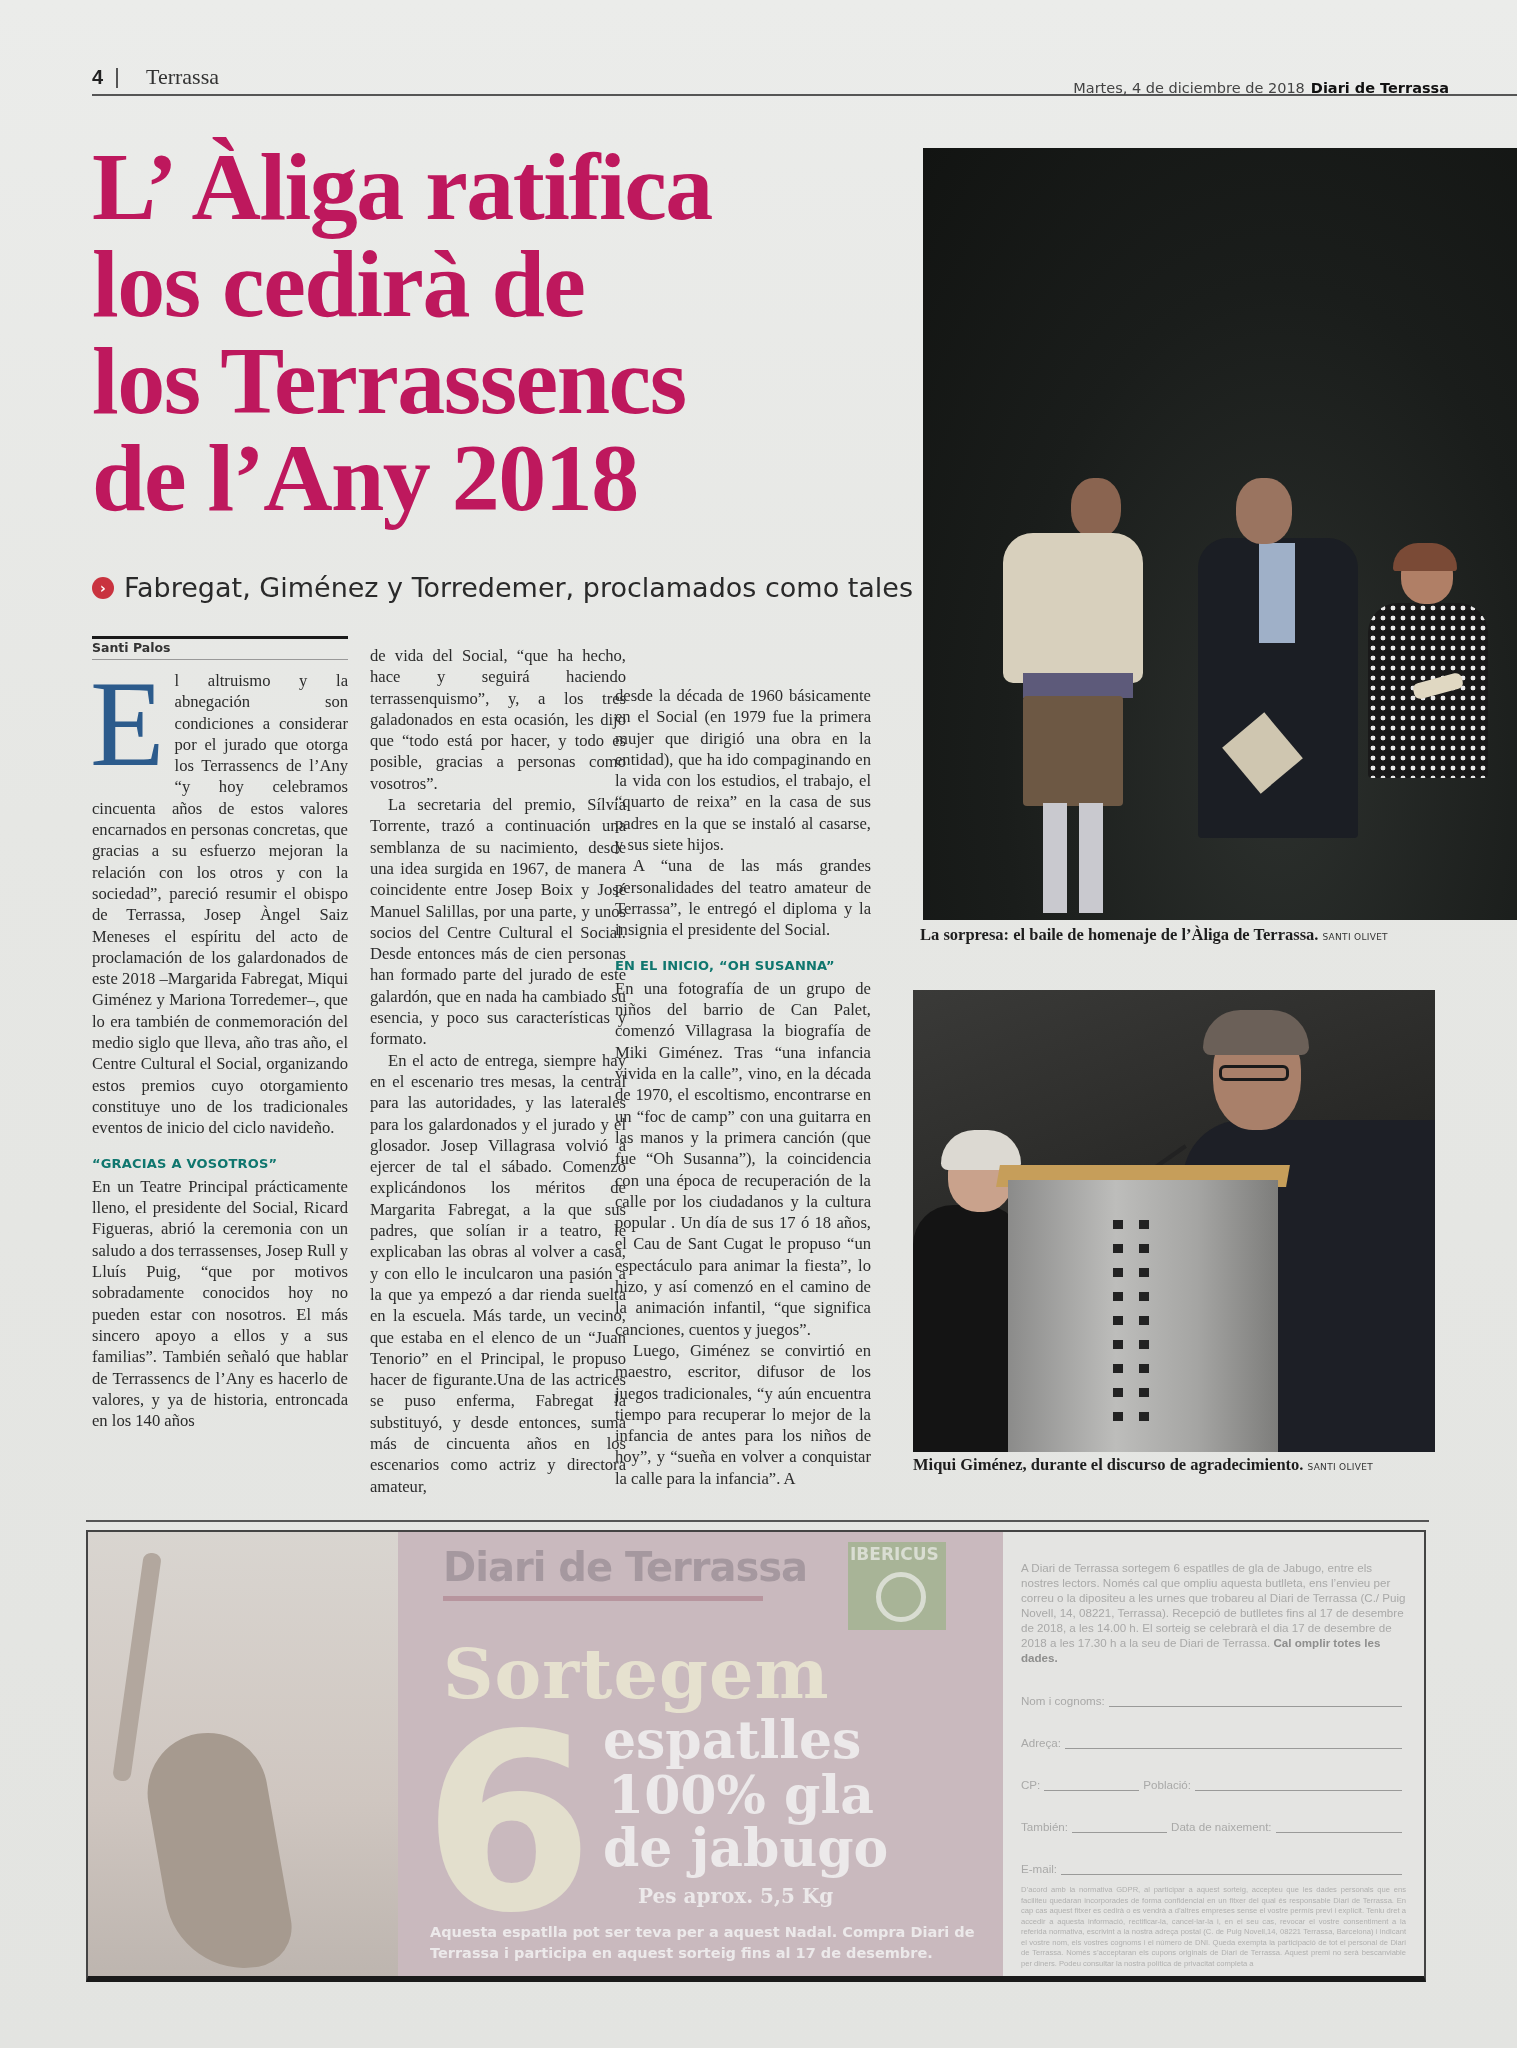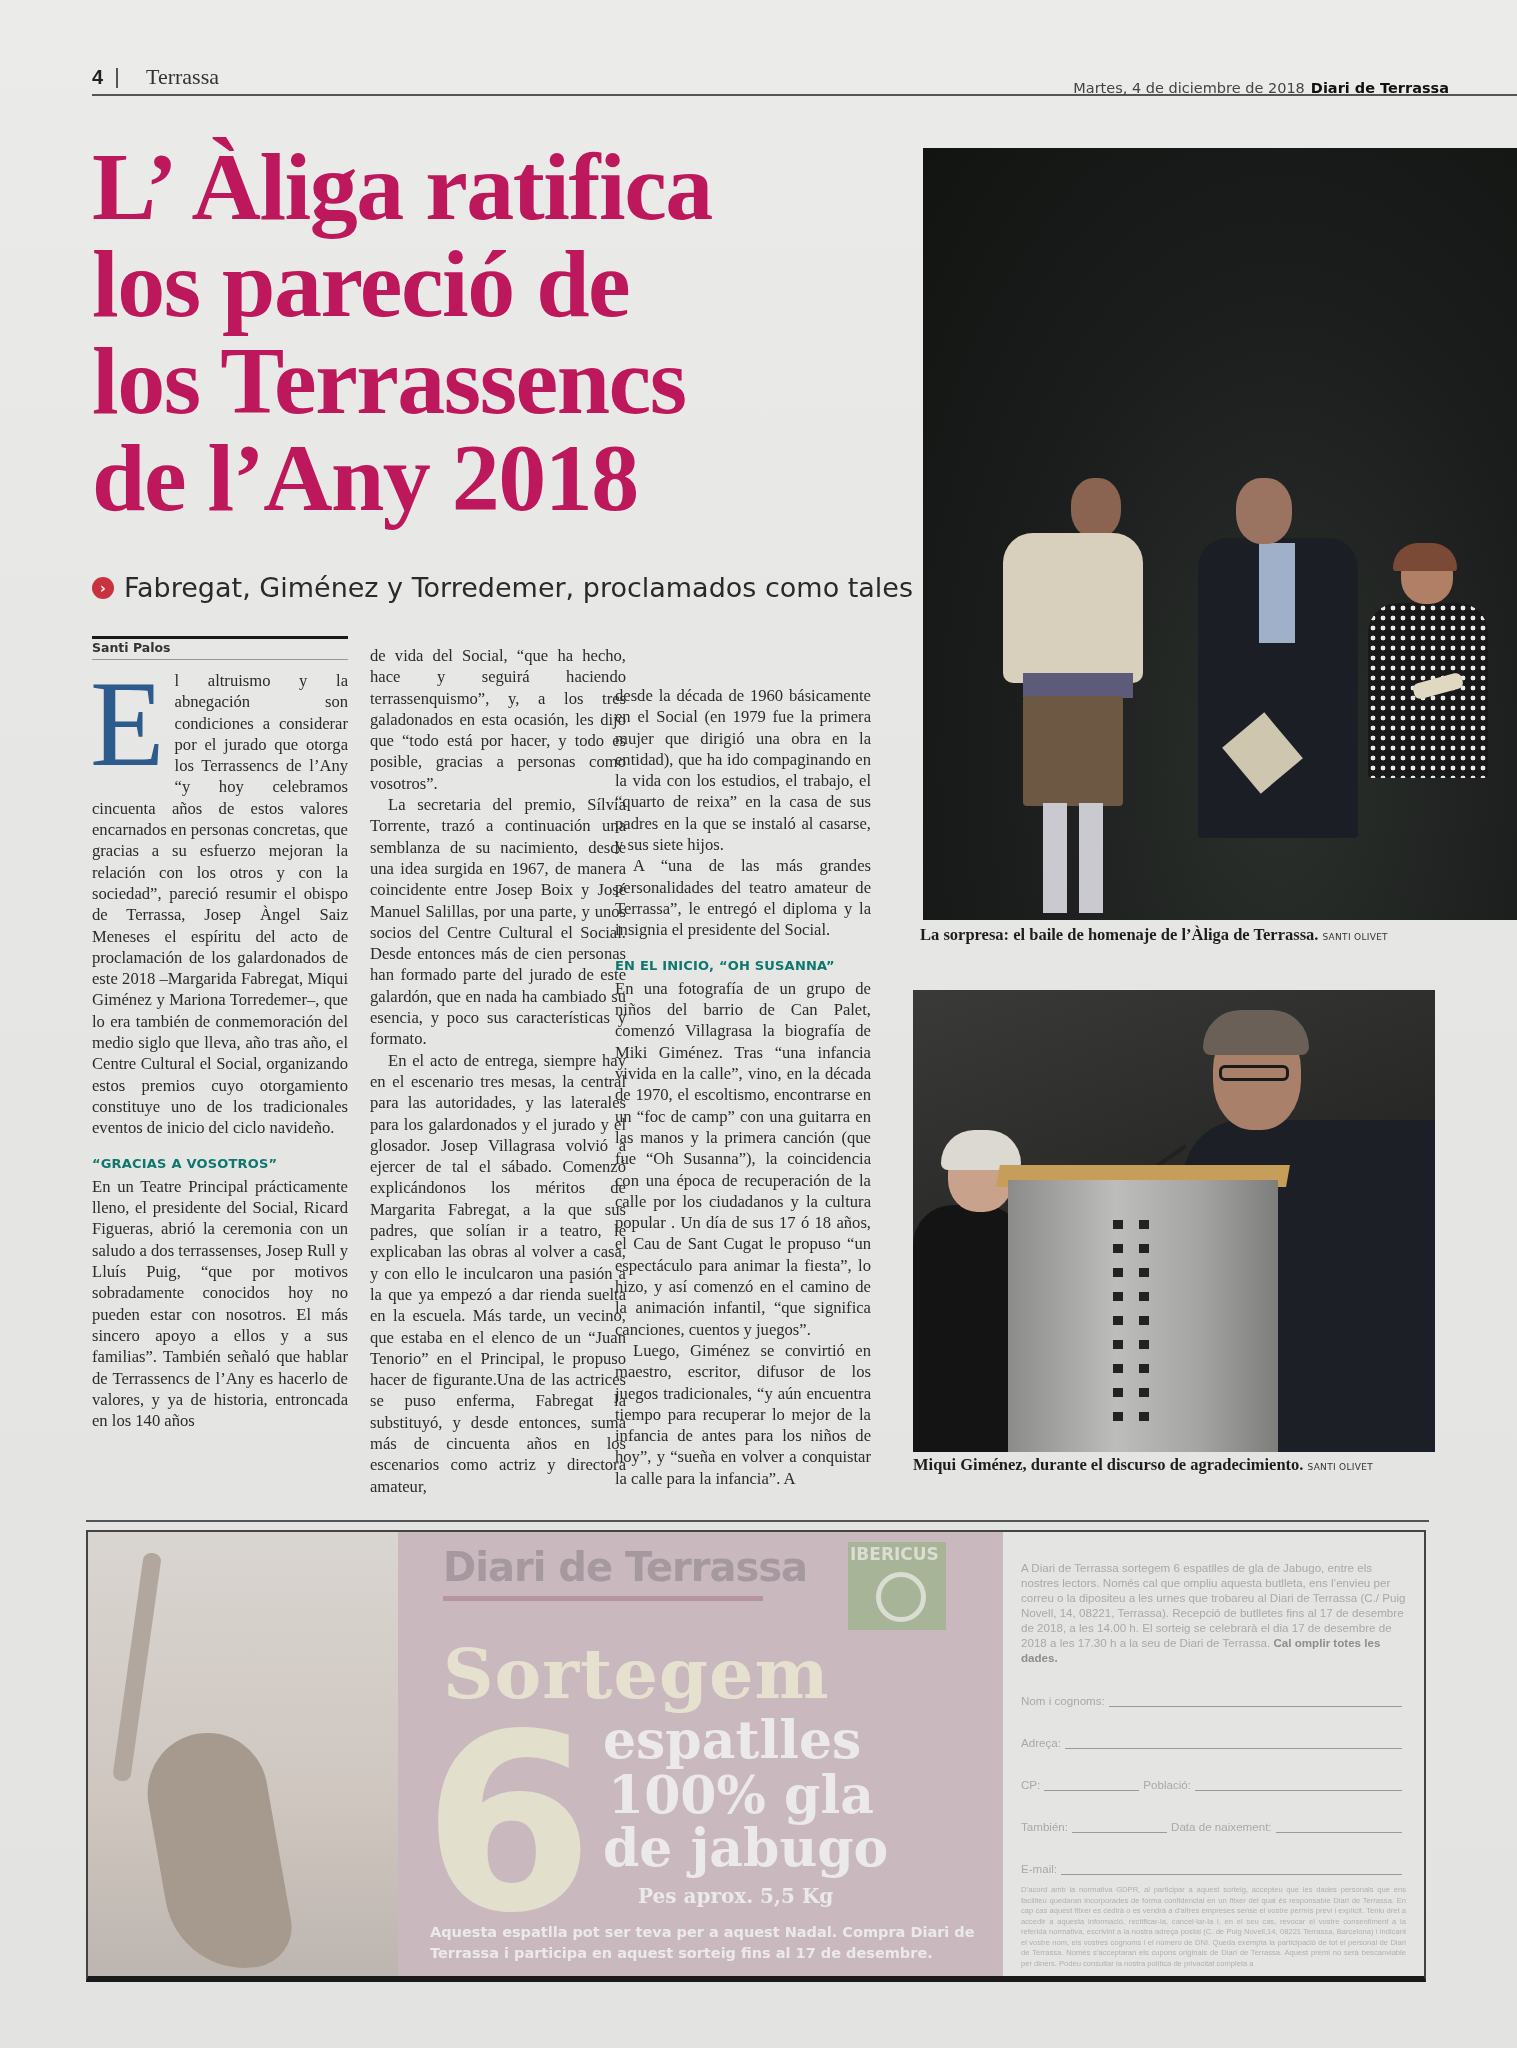--- a/index.html
+++ b/index.html
@@ -126,21 +126,21 @@
 
 <div class="abs page-header">
   <div class="abs page-num">4</div>
   <div class="abs page-sep"></div>
   <div class="abs page-section">Terrassa</div>
   <div class="abs page-date"><span>Martes, 4 de diciembre de 2018</span><b>Diari de Terrassa</b></div>
 </div>
 
 <h1 class="abs headline">
   <span>L’ Àliga ratifica</span>
-  <span>los pareció de</span>
+  <span>los cedirà de</span>
   <span>los Terrassencs</span>
   <span>de l’Any 2018</span>
 </h1>
 
 <div class="abs subhead">
   <span class="bullet-icon">›</span>
   <span>Fabregat, Giménez y Torredemer, proclamados como tales</span>
 </div>
 
 <div class="abs byline-rule"></div>

